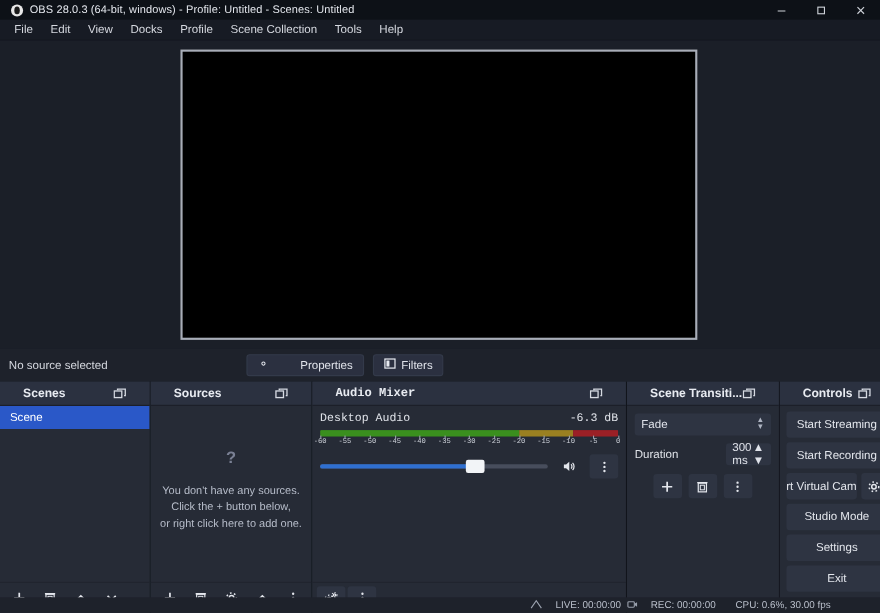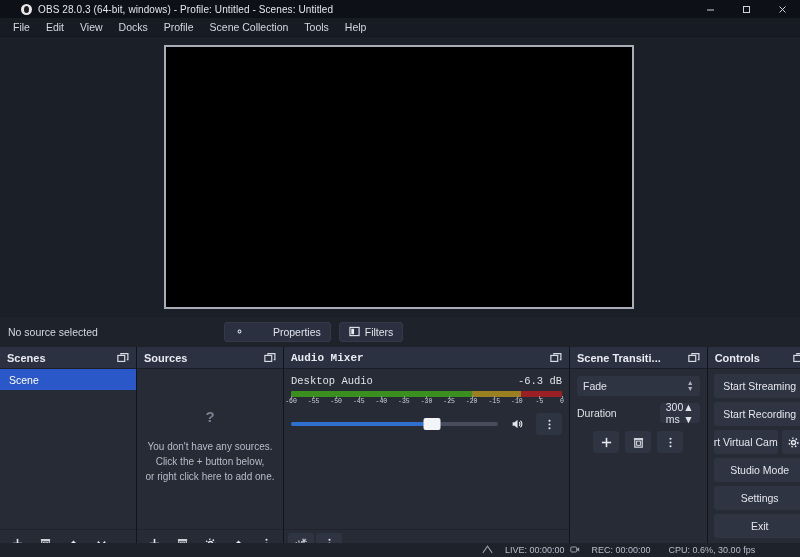--- a/index.html
+++ b/index.html
@@ -8,21 +8,21 @@
     background: #1e222b;
     font-family: "Liberation Sans", sans-serif;
     overflow: hidden;
     color: #d8dbe2;
   }
   .app { width: 800px; height: 557px; display: flex; flex-direction: column; position: relative; }
 
   
   .titlebar {
     height: 18px; background: #0d1117; display: flex; align-items: center;
-    padding-left: 21px; flex: 0 0 18px;
+    padding-left: 10px; flex: 0 0 18px;
   }
   .title-logo {
     width: 11px; height: 11px; border-radius: 50%;
     background: #e8e8e8; position: relative; margin-right: 6px; flex: 0 0 11px;
   }
   .title-logo::after {
     content: ""; position: absolute; left: 3px; top: 2px;
     width: 5px; height: 7px; border-radius: 50%; background: #1b1b1b;
   }
   .title-text { font-size: 10px; color: #e3e6ec; white-space: nowrap; letter-spacing: .1px; }
@@ -71,21 +71,21 @@
     border-right: 1px solid #11141b; min-height: 0;
   }
   .dock-scenes   { flex: 0 0 137px; }
   .dock-sources  { flex: 0 0 145px; }
   .dock-mixer    { flex: 0 0 286px; font-family: Liberation Mono, monospace; }
   .dock-trans    { flex: 0 0 120px; }
   .dock-controls { flex: 1 1 auto; border-right: none; }
 
   .dock-head {
     height: 22px; background: #2b3140; display: flex; align-items: center;
-    padding: 0 7px; flex: 0 0 22px; border-bottom: 1px solid #1a1e27;
+    padding: 0 21px; flex: 0 0 22px; border-bottom: 1px solid #1a1e27;
   }
   .dock-title { font-size: 11px; font-weight: bold; color: #e8ebf1; white-space: nowrap; overflow: hidden; }
   .dock-float { margin-left: auto; display: flex; }
   .dock-body { flex: 1 1 auto; background: #262b36; min-height: 0; position: relative; overflow: hidden; }
 
   
   .scene-item {
     height: 21px; display: flex; align-items: center; padding: 0 9px;
     font-size: 10.5px; color: #fff; background: #2a58c8;
   }

